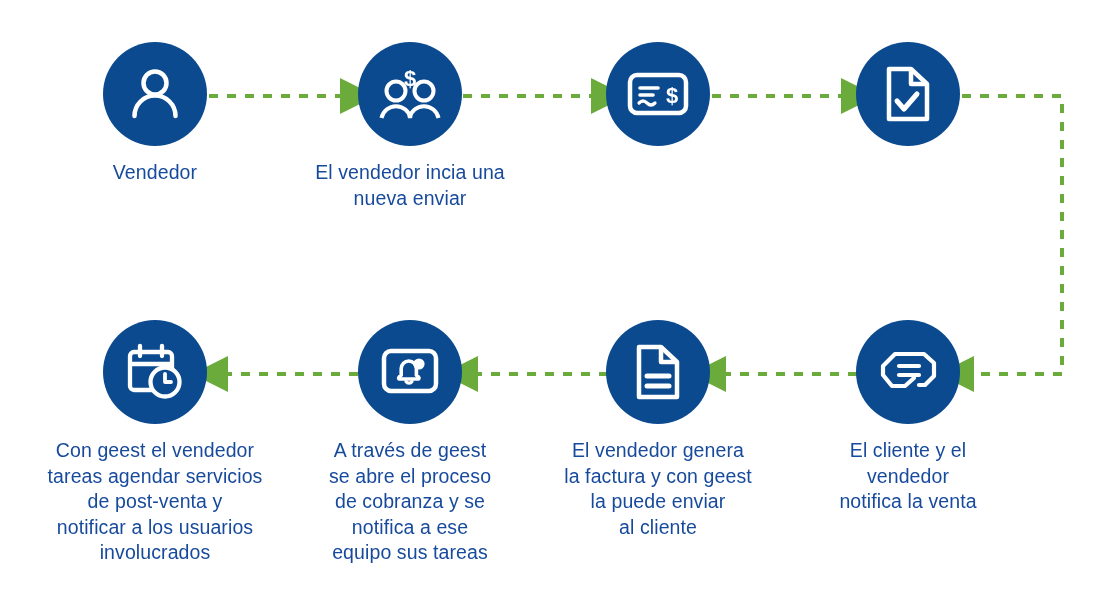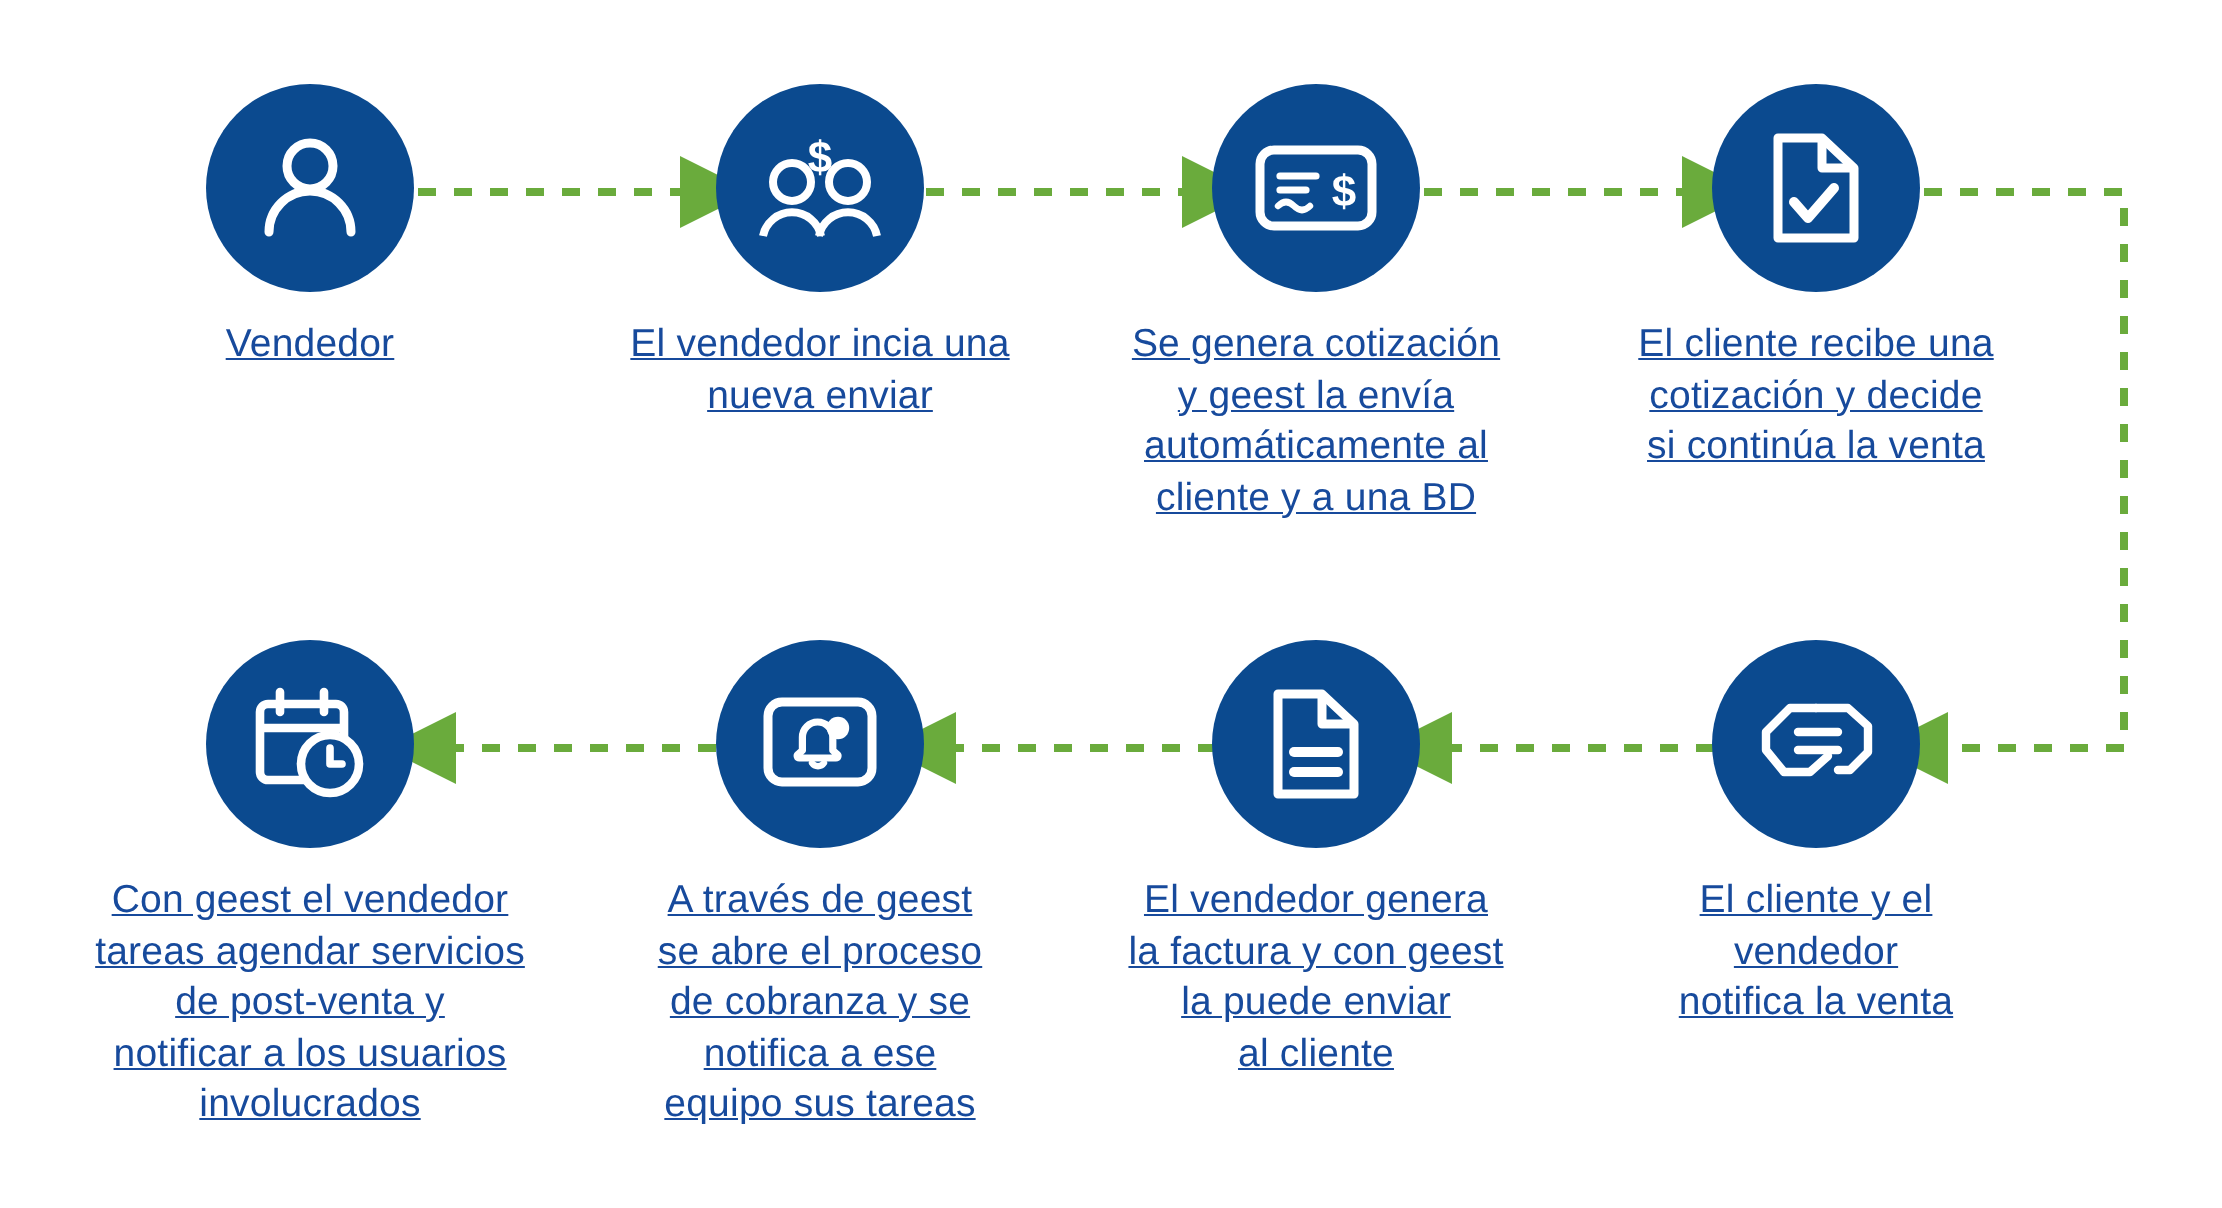--- a/index.html
+++ b/index.html
@@ -48,21 +48,20 @@
   .node .disc svg {
     display: block;
   }
   .node .caption {
     margin-top: 14px;
     color: #174a9c;
     font-size: 19.5px;
     line-height: 25.5px;
     letter-spacing: 0.1px;
     white-space: pre-line;
-    text-decoration: underline;
   }
 
   
   .r1 { top: 42px; }
   .r2 { top: 320px; }
 
   .c1 { left: 40px; }
   .c2 { left: 295px; }
   .c3 { left: 543px; }
   .c4 { left: 793px; }
@@ -126,39 +125,32 @@
       <span>
         <svg width="62" height="48" viewBox="0 0 62 48">
           <rect x="3" y="5" width="56" height="38" rx="7" fill="none" stroke="#ffffff" stroke-width="4.5"></rect>
           <line x1="13" y1="18" x2="31" y2="18" stroke="#ffffff" stroke-width="3.6" stroke-linecap="round"></line>
           <line x1="13" y1="25" x2="26" y2="25" stroke="#ffffff" stroke-width="3.6" stroke-linecap="round"></line>
           <path d="M12,33 q4,-4 8,0 q4,4 8,0" fill="none" stroke="#ffffff" stroke-width="3.2" stroke-linecap="round"></path>
           <text x="45" y="33" font-family="'Liberation Sans', sans-serif" font-size="22" font-weight="bold" fill="#ffffff" text-anchor="middle">$</text>
         </svg>
       </span>
     </div>
-    <div class="caption">Se genera cotización
-y geest la envía
-automáticamente al
-cliente y a una BD</div>
   </div>
 
   <div class="node r1 c4">
     <div class="disc">
       <span>
         <svg width="52" height="58" viewBox="0 0 52 58">
           <path d="M7,4 h22 l16,15 v35 h-38 Z" fill="none" stroke="#ffffff" stroke-width="4.5" stroke-linejoin="round"></path>
           <path d="M29,4 v15 h16" fill="none" stroke="#ffffff" stroke-width="4.5" stroke-linejoin="round"></path>
           <path d="M15,36 l7,8 l13,-15" fill="none" stroke="#ffffff" stroke-width="5" stroke-linecap="round" stroke-linejoin="round"></path>
         </svg>
       </span>
     </div>
-    <div class="caption">El cliente recibe una
-cotización y decide
-si continúa la venta</div>
   </div>
 
   <div class="node r2 c1">
     <div class="disc">
       <span>
         <svg width="60" height="58" viewBox="0 0 60 58">
           <rect x="5" y="9" width="42" height="38" rx="4" fill="none" stroke="#ffffff" stroke-width="4.3"></rect>
           <line x1="5" y1="21" x2="47" y2="21" stroke="#ffffff" stroke-width="4.3"></line>
           <line x1="15" y1="3" x2="15" y2="13" stroke="#ffffff" stroke-width="4.3" stroke-linecap="round"></line>
           <line x1="37" y1="3" x2="37" y2="13" stroke="#ffffff" stroke-width="4.3" stroke-linecap="round"></line>

